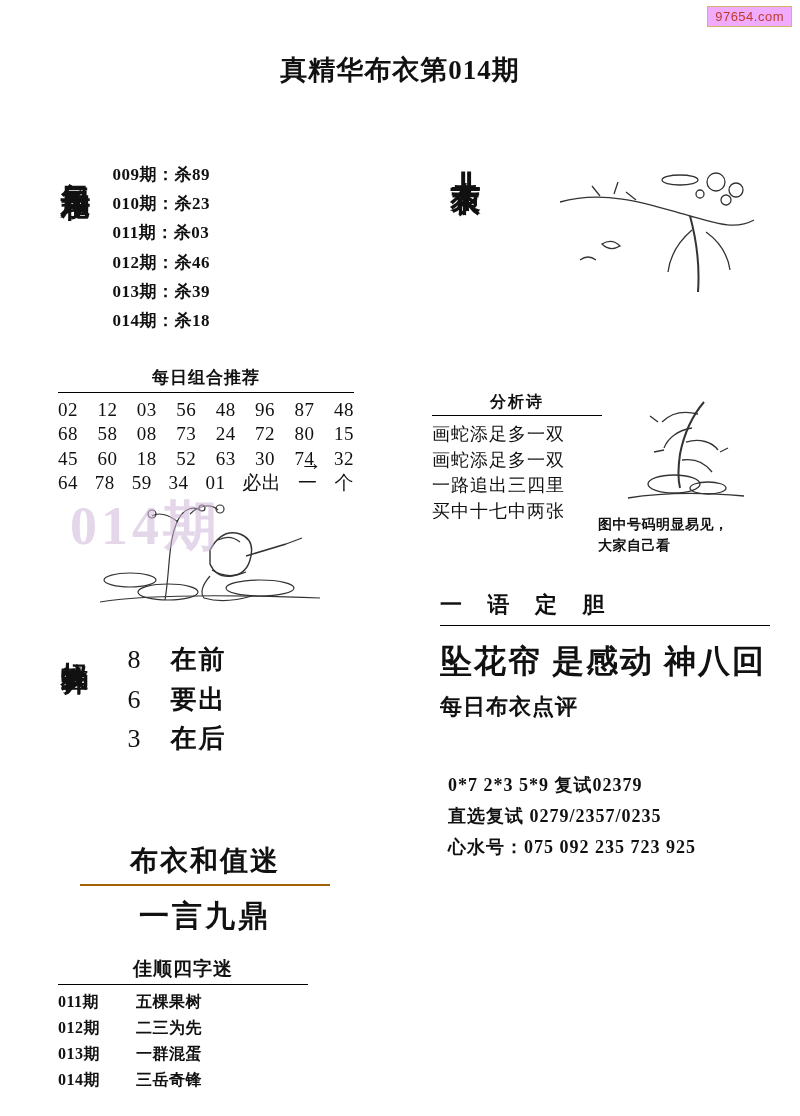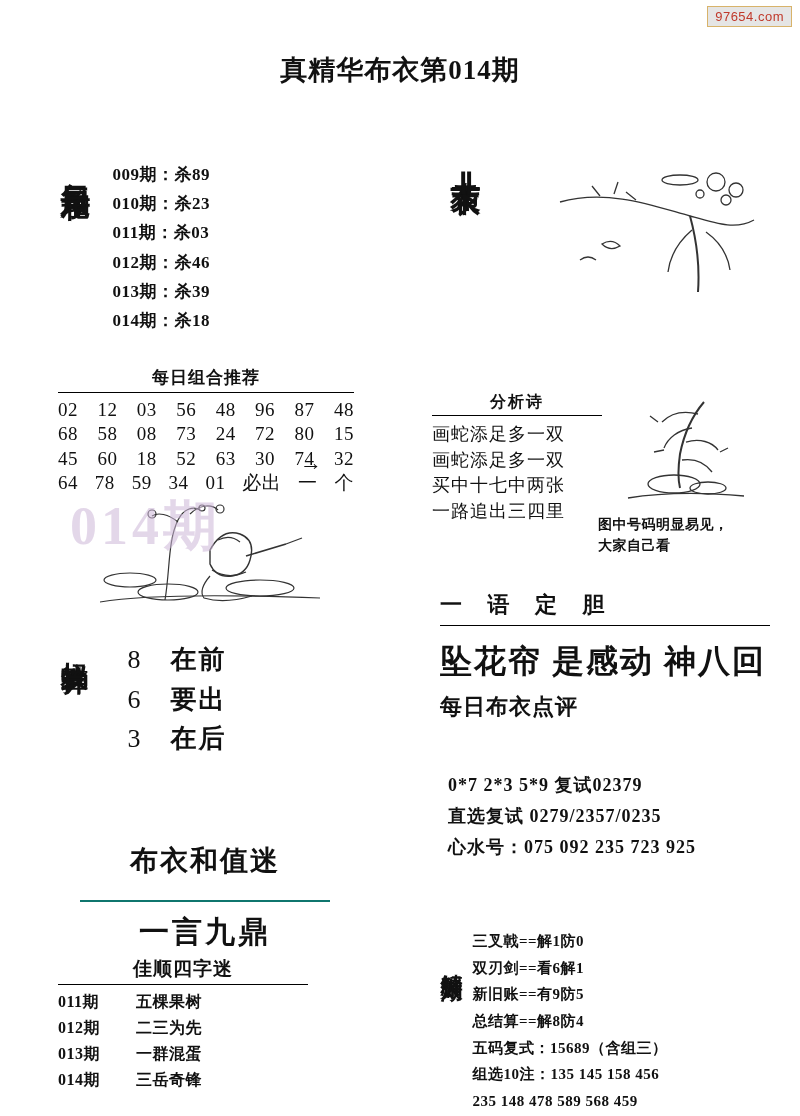--- a/index.html
+++ b/index.html
@@ -20,21 +20,21 @@
     width: 800px;
     height: 1116px;
   }
 
   
   .watermark {
     position: absolute;
     top: 6px;
     right: 8px;
     border: 1px solid #d8b36a;
-    background: #e5e5e5;
+    background: #f0abfc;
     color: #c0392b;
     font-family: "Liberation Sans", sans-serif;
     font-size: 13px;
     padding: 2px 7px;
     letter-spacing: 0.5px;
   }
 
   .title {
     position: absolute;
     top: 52px;
@@ -154,22 +154,22 @@
     position: absolute;
     left: 80px;
     top: 842px;
     width: 250px;
     text-align: center;
   }
   .hezhi .h1 {
     font-size: 28px;
     font-weight: bold;
     letter-spacing: 2px;
-    border-bottom: 2px solid #0f766e;
-    padding-bottom: 20px;
+    border-bottom: 2px solid #a16207;
+    padding-bottom: 4px;
   }
   .hezhi .h2 {
     font-size: 30px;
     font-weight: bold;
     letter-spacing: 3px;
     margin-top: 10px;
   }
 
   .riddle {
     position: absolute;
@@ -459,22 +459,22 @@
         <path d="M40 100 q8 -6 16 0"></path>
       </g>
     </svg>
   </div>
 
   <div class="analysis">
     <div class="analysis-title">分析诗</div>
     <div class="poem">
       <div>画蛇添足多一双</div>
       <div>画蛇添足多一双</div>
+      <div>一路追出三四里</div>
       <div>买中十七中两张</div>
-      <div>一路追出三四里</div>
     </div>
   </div>
 
   <div class="tree-art">
     <svg width="150" height="120" viewBox="0 0 150 120">
       <g stroke="#333" fill="none" stroke-width="1.3">
         <path d="M96 14 C84 28 76 46 72 66 C70 80 70 92 72 100" stroke-width="2"></path>
         <path d="M90 26 C74 22 62 26 54 34"></path>
         <path d="M84 40 C70 42 60 50 56 60"></path>
         <path d="M78 54 C92 50 104 54 110 62"></path>
@@ -497,26 +497,14 @@
     <div class="big">坠花帘 是感动 神八回</div>
     <div class="sub">每日布衣点评</div>
   </div>
 
   <div class="numbers">
     <div>0*7  2*3  5*9  复试02379</div>
     <div>直选复试  0279/2357/0235</div>
     <div>心水号：075  092  235  723  925</div>
   </div>
 
-  <div class="taihu">
-    <div class="vert-label">精解太湖</div>
-    <div class="taihu-lines">
-      <div>三叉戟==解1防0</div>
-      <div>双刃剑==看6解1</div>
-      <div>新旧账==有9防5</div>
-      <div>总结算==解8防4</div>
-      <div>五码复式：15689（含组三）</div>
-      <div>组选10注：135 145 158 456</div>
-      <div>235 148 478 589 568 459</div>
-    </div>
-  </div>
 
 </div>
 
 </body></html>

